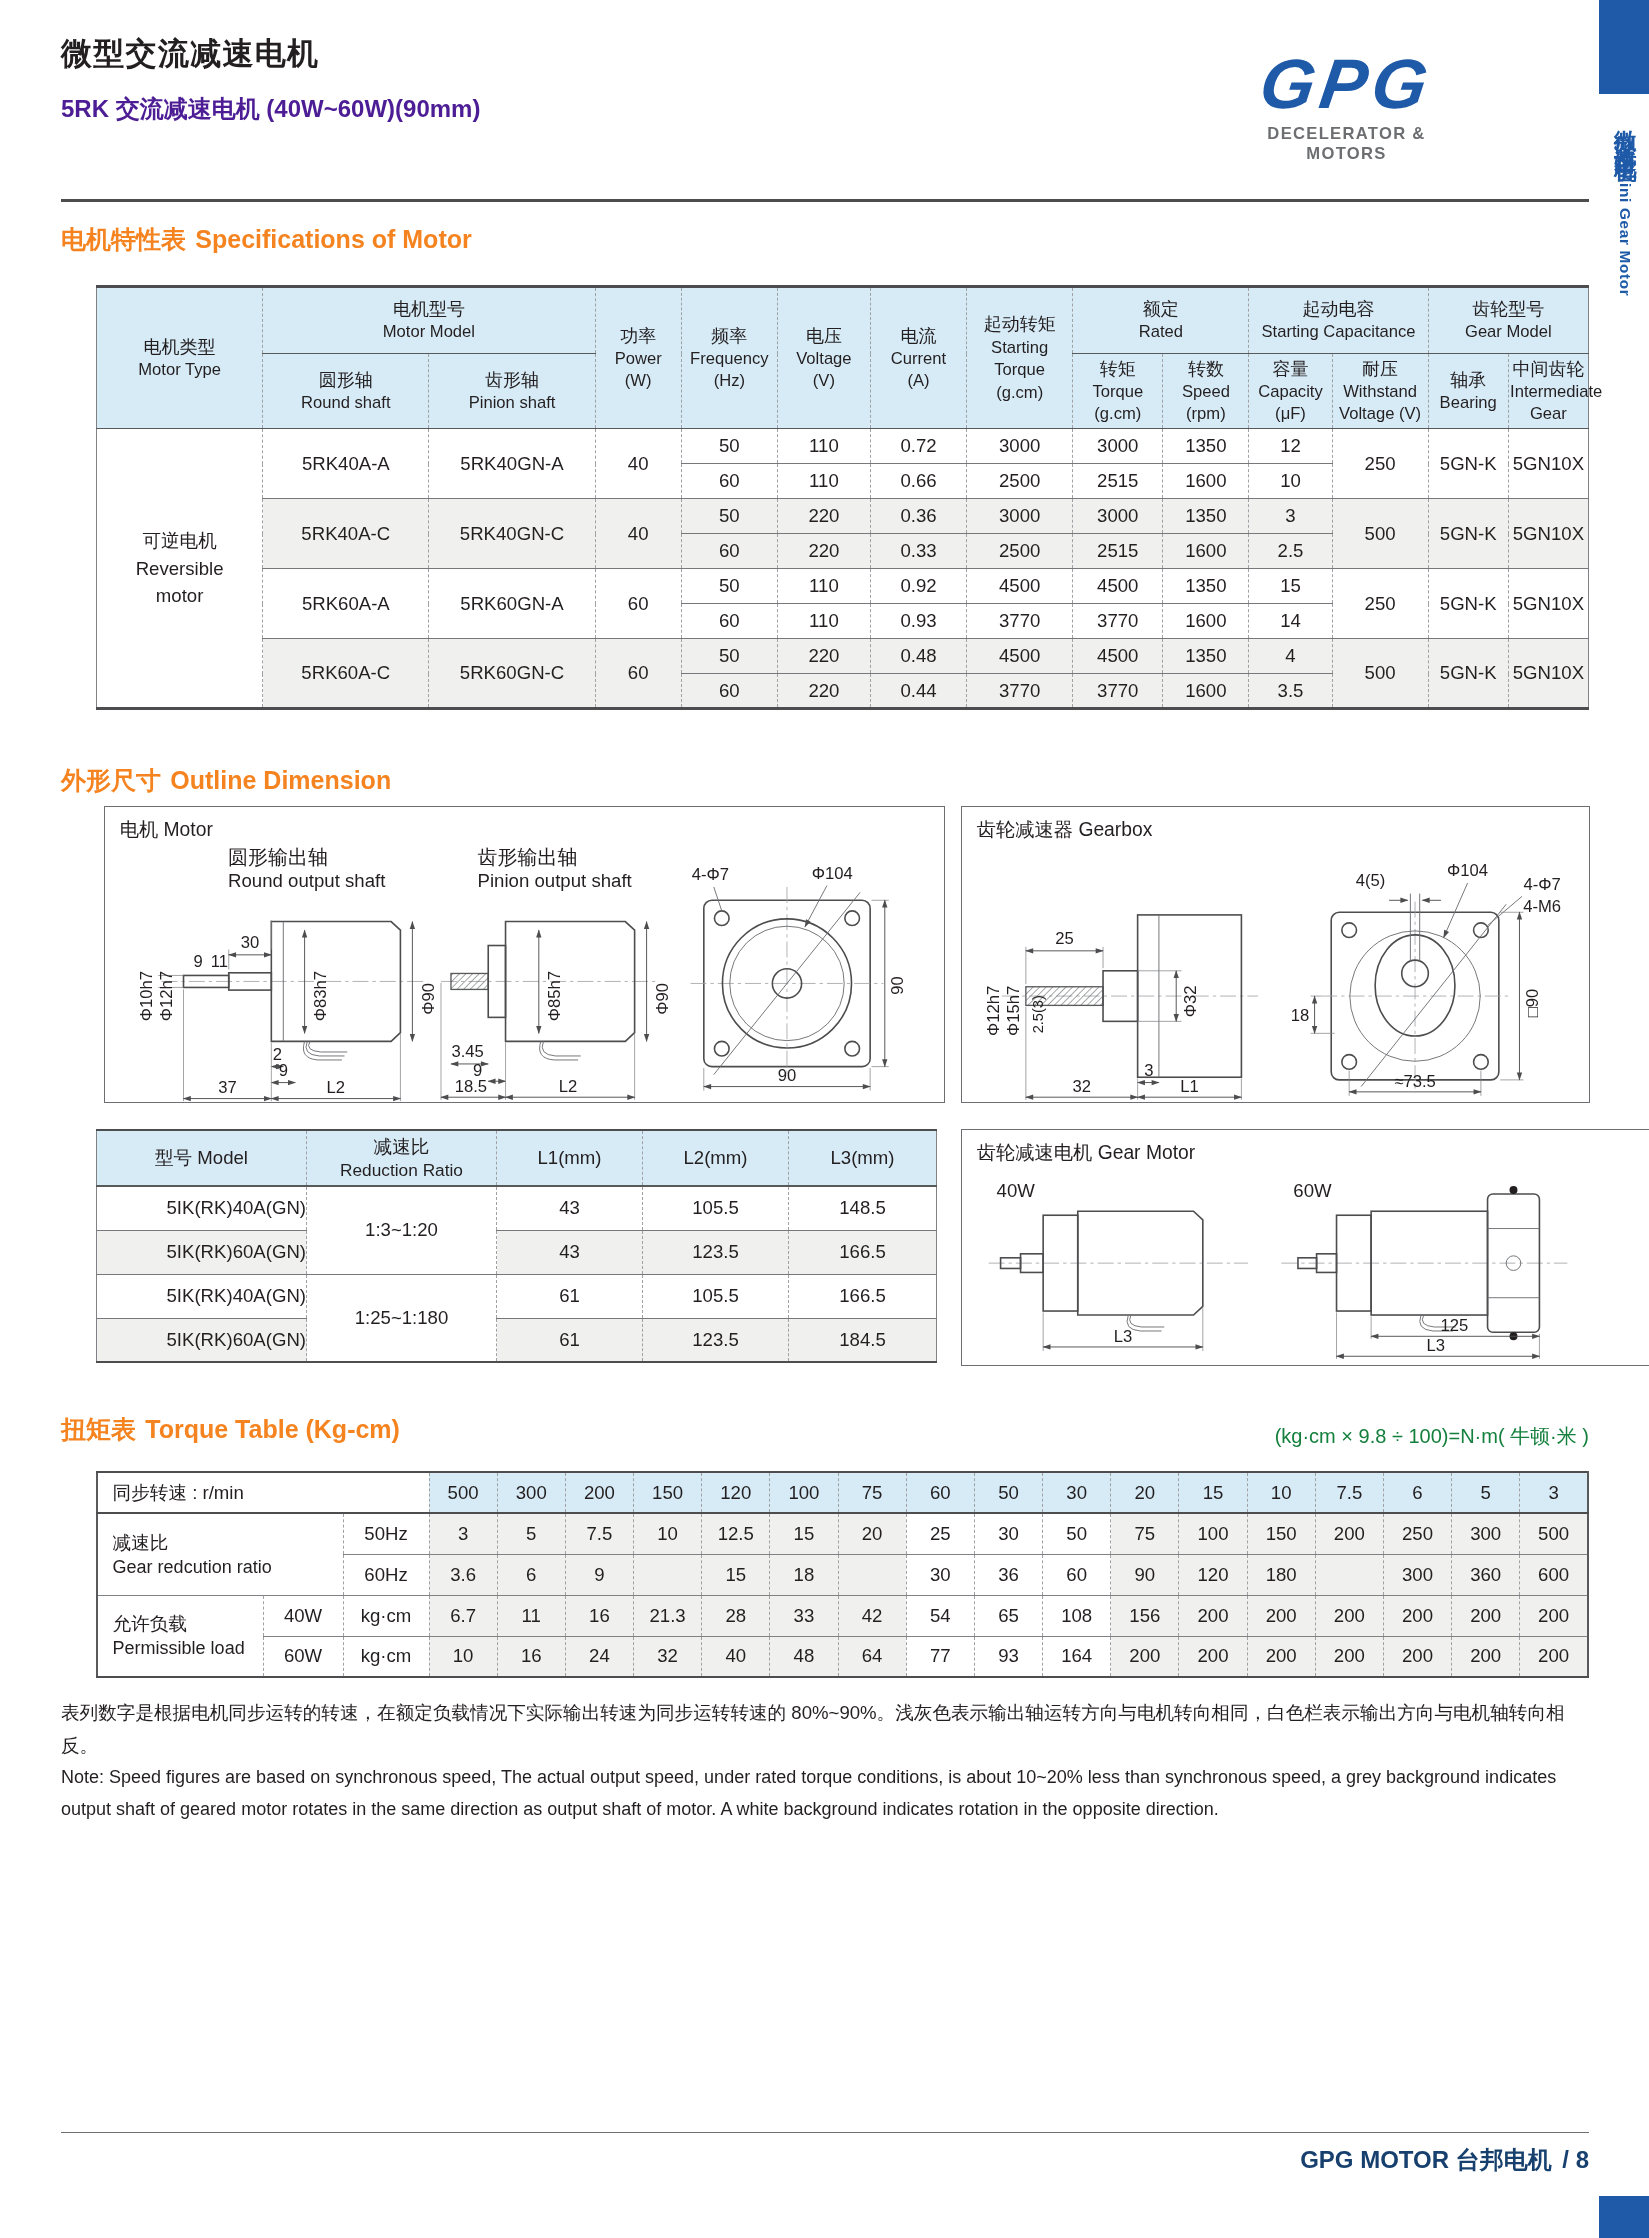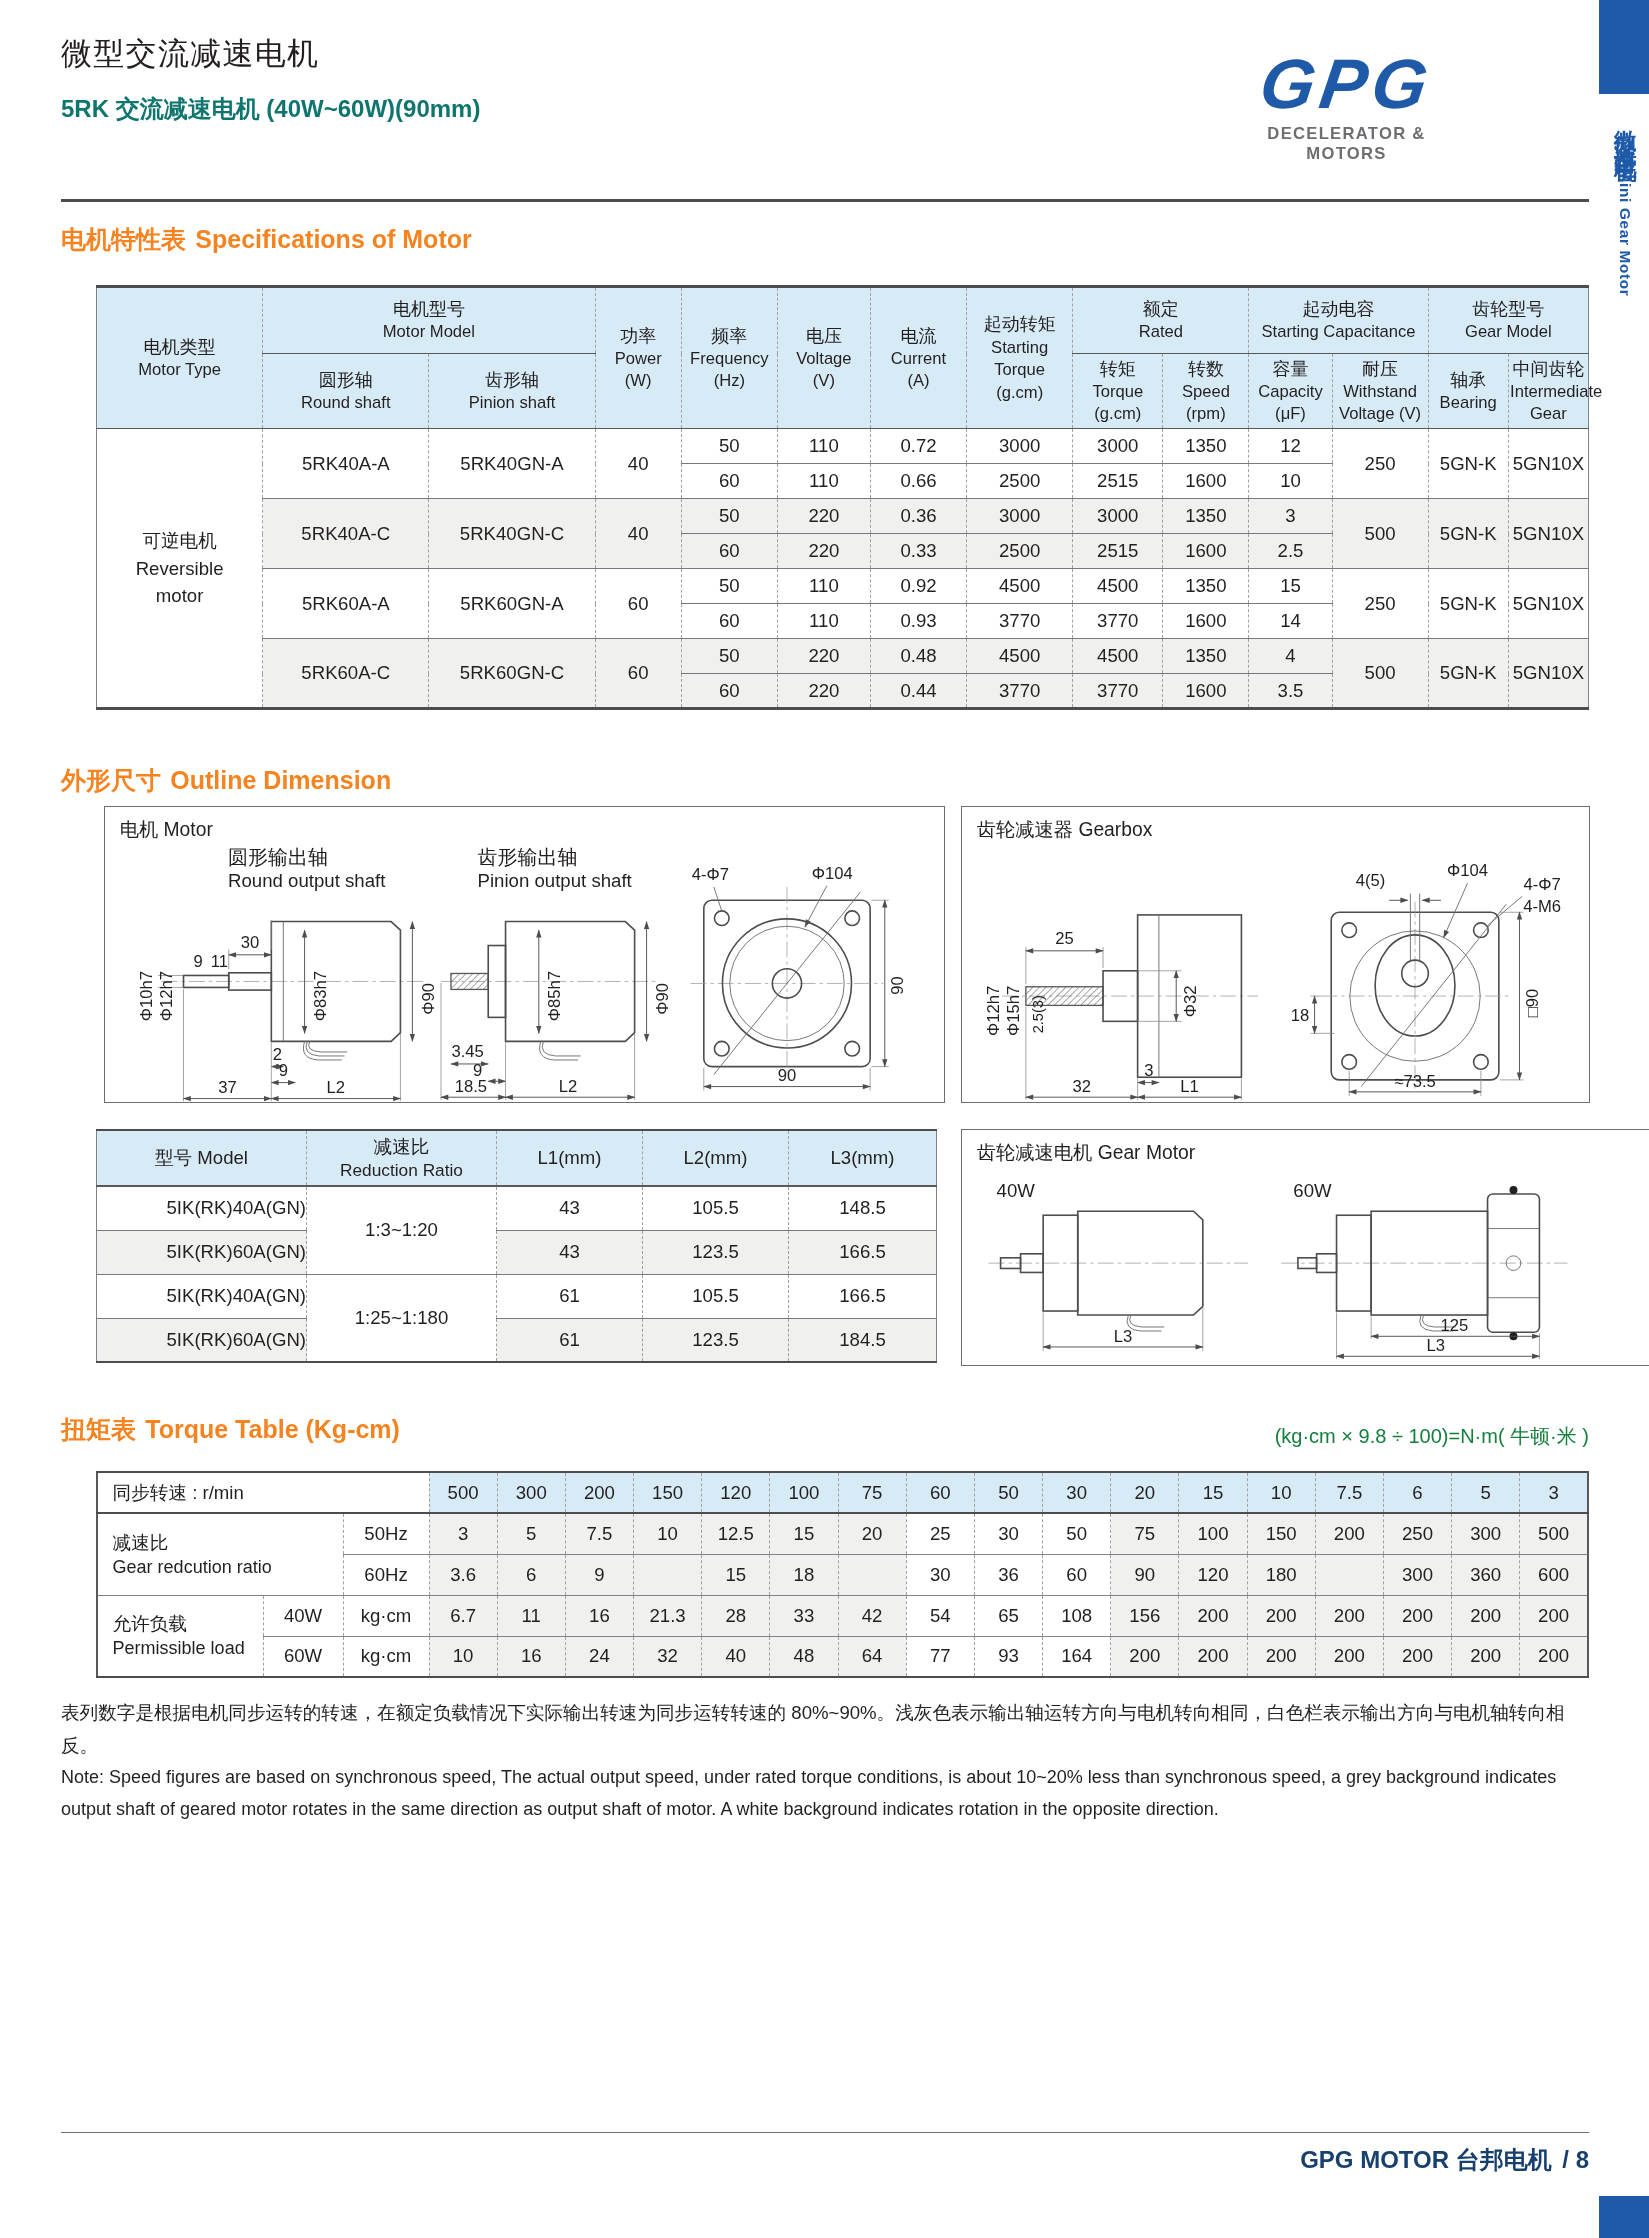--- a/index.html
+++ b/index.html
@@ -1,22 +1,22 @@
 <!DOCTYPE html>
 <html style="font-size:10.6px"><head>
 <meta charset="utf-8">
 <style>
   *{margin:0;padding:0;box-sizing:border-box}
   html,body{background:#fff}
   body{width:1649px;height:2239px;position:relative;font-family:"Liberation Sans","DejaVu Sans",sans-serif;color:#231f20;overflow:hidden}
   .abs{position:absolute}
 
   
-  .page-title{left:61px;top:33px;font-size:31px;font-weight:normal;letter-spacing:1.3px}
-  .subtitle{left:61px;top:93px;font-size:24px;font-weight:bold;color:#0f766e}
+  .page-title{left:61px;top:33px;font-size:31px;font-weight:bold;letter-spacing:1.3px}
+  .subtitle{left:61px;top:93px;font-size:24px;font-weight:bold;color:#4c1d95}
   .logo{left:1227px;top:49px;width:239px;text-align:center}
   .logo-text{font-size:70px;line-height:1;font-weight:bold;font-style:italic;color:#1e5aa8;letter-spacing:5.3px;transform:skewX(-8deg)}
   .logo-tag{margin-top:5.3px;font-size:16.6px;font-weight:bold;color:#6d6e71;letter-spacing:1.3px}
   .head-rule{left:61px;top:199px;width:1528px;height:2.7px;background:#4d4d4f}
 
   
   .side-block-top{left:1599px;top:0;width:51px;height:94px;background:#1e5aa8}
   .side-text{left:1599px;top:112px;width:51px;height:319px;writing-mode:vertical-rl;padding-right:9.3px}
   .side-text .cn{text-orientation:upright;font-size:22.6px;font-weight:bold;letter-spacing:6px;color:#1e5aa8}
   .side-text .en{font-size:15.3px;font-weight:bold;color:#1e5aa8;padding-top:18.6px;letter-spacing:0.7px}

